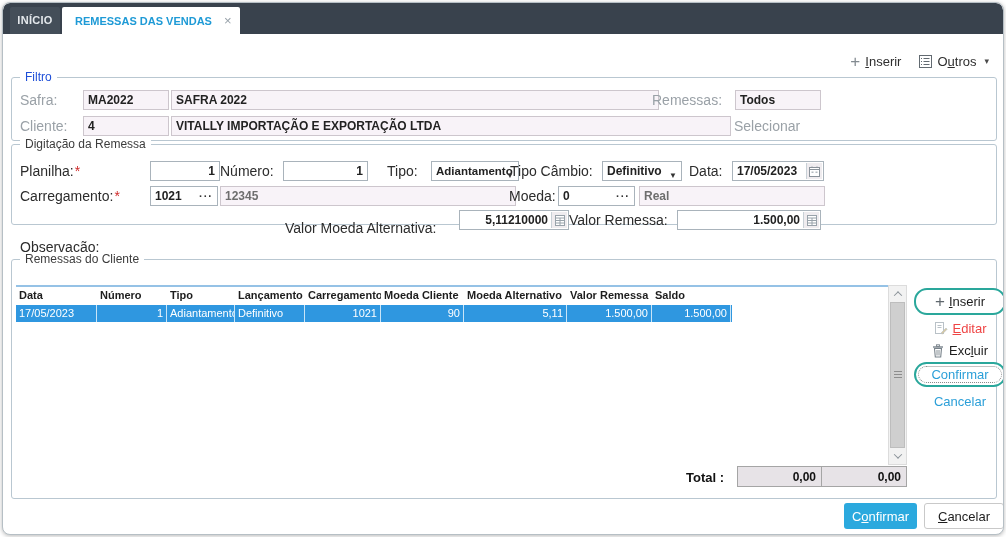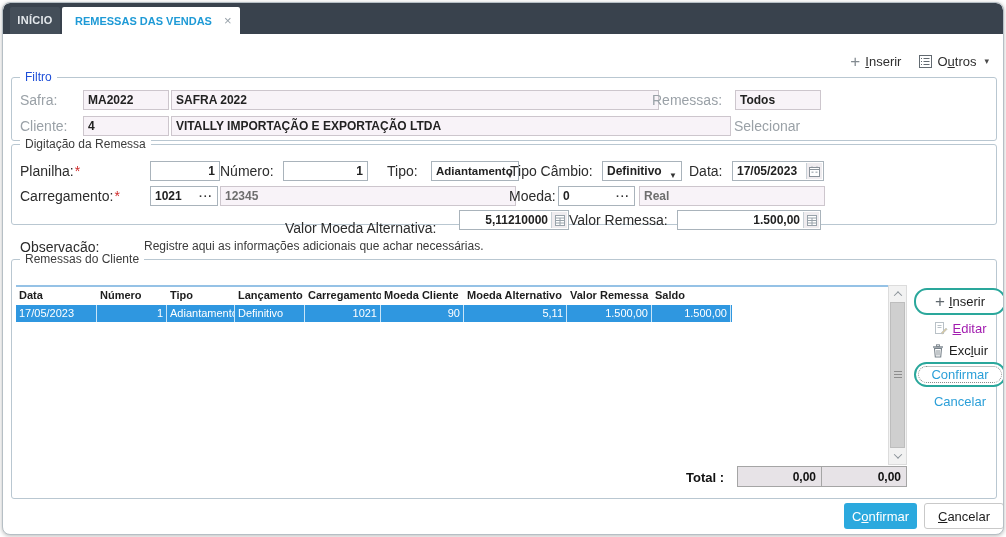--- a/index.html
+++ b/index.html
@@ -61,21 +61,21 @@
   
   .total-label{position:absolute;left:622px;top:210px;width:90px;text-align:right;font-size:13px;font-weight:700;color:#111;}
   .tf{position:absolute;top:206px;height:21px;background:#e7e3e7;border:1px solid #a5a5a5;box-sizing:border-box;
       font-size:12px;font-weight:700;color:#111;text-align:right;padding:3px 5px 0;}
   
   .side-outline{position:absolute;left:902px;width:92px;border:2px solid var(--button-outline,#2aa79b);border-radius:13px;
       background:#fff;display:flex;align-items:center;justify-content:center;gap:4px;font-size:13px;color:#1d1d1d;box-sizing:border-box;}
   .focus-dotted{outline:1px dotted #8a8a8a;outline-offset:-5px;color:var(--link-blue,#2b9fd8);}
   .side-txt{position:absolute;left:902px;width:92px;display:flex;align-items:center;justify-content:center;gap:5px;font-size:13px;}
   .blue{color:var(--link-blue,#2b9fd8);}
-  .disabled-txt{color:#a21caf;}
+  .disabled-txt{color:#ef4444;}
   
   .btn-primary{position:absolute;left:841px;top:500px;width:73px;height:26px;background:var(--primary-button,#2ba9de);
       color:#fff;font-size:13px;border-radius:3px;display:flex;align-items:center;justify-content:center;}
   .btn-secondary{position:absolute;left:921px;top:500px;width:80px;height:26px;background:#fff;border:1px solid #c9c9c9;
       border-radius:3px;color:#1d1d1d;font-size:13px;display:flex;align-items:center;justify-content:center;box-sizing:border-box;}
 </style>
 </head>
 <body>
 
 <div class="window">
@@ -186,21 +186,20 @@
           <rect x="0.5" y="0.5" width="9" height="10" fill="#fff" stroke="#98a2aa"></rect>
           <line x1="0.5" y1="3" x2="9.5" y2="3" stroke="#98a2aa"></line>
           <line x1="0.5" y1="5.5" x2="9.5" y2="5.5" stroke="#98a2aa"></line>
           <line x1="0.5" y1="8" x2="9.5" y2="8" stroke="#98a2aa"></line>
           <line x1="5" y1="3" x2="5" y2="10.5" stroke="#98a2aa"></line>
         </svg>
       </span>
     </div>
 
     <span class="lb" style="left:8px;top:92px;">Observação:</span>
-    <span class="obs-text" style="left:132px;top:92px;">Registre aqui as informações adicionais que achar necessárias.</span>
   </div>
 
   <div class="grp" style="left:8px;top:256px;width:986px;height:240px;">
     <span class="legend">Remessas do Cliente</span>
 
     <div class="tbl">
       <div class="thead">
         <div class="th c0">Data</div>
         <div class="th c1">Número</div>
         <div class="th c2">Tipo</div>

